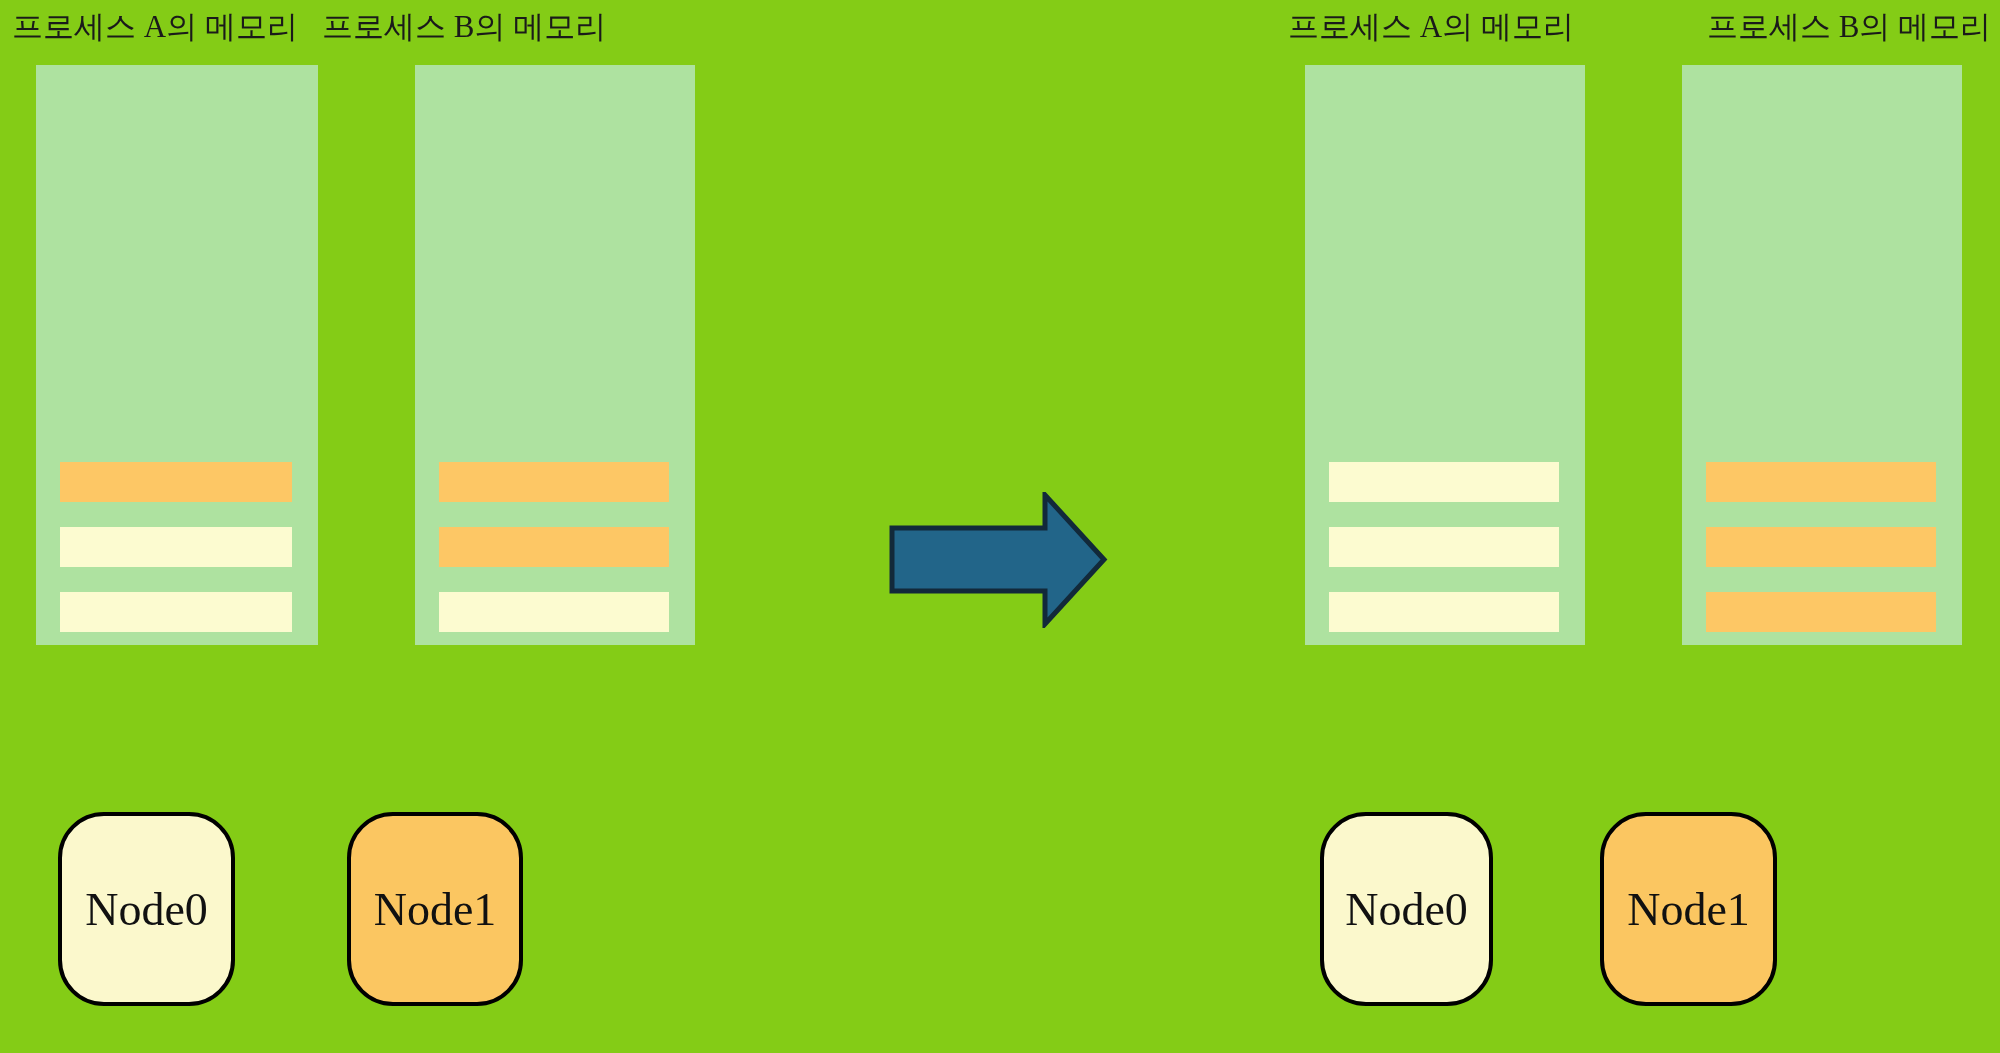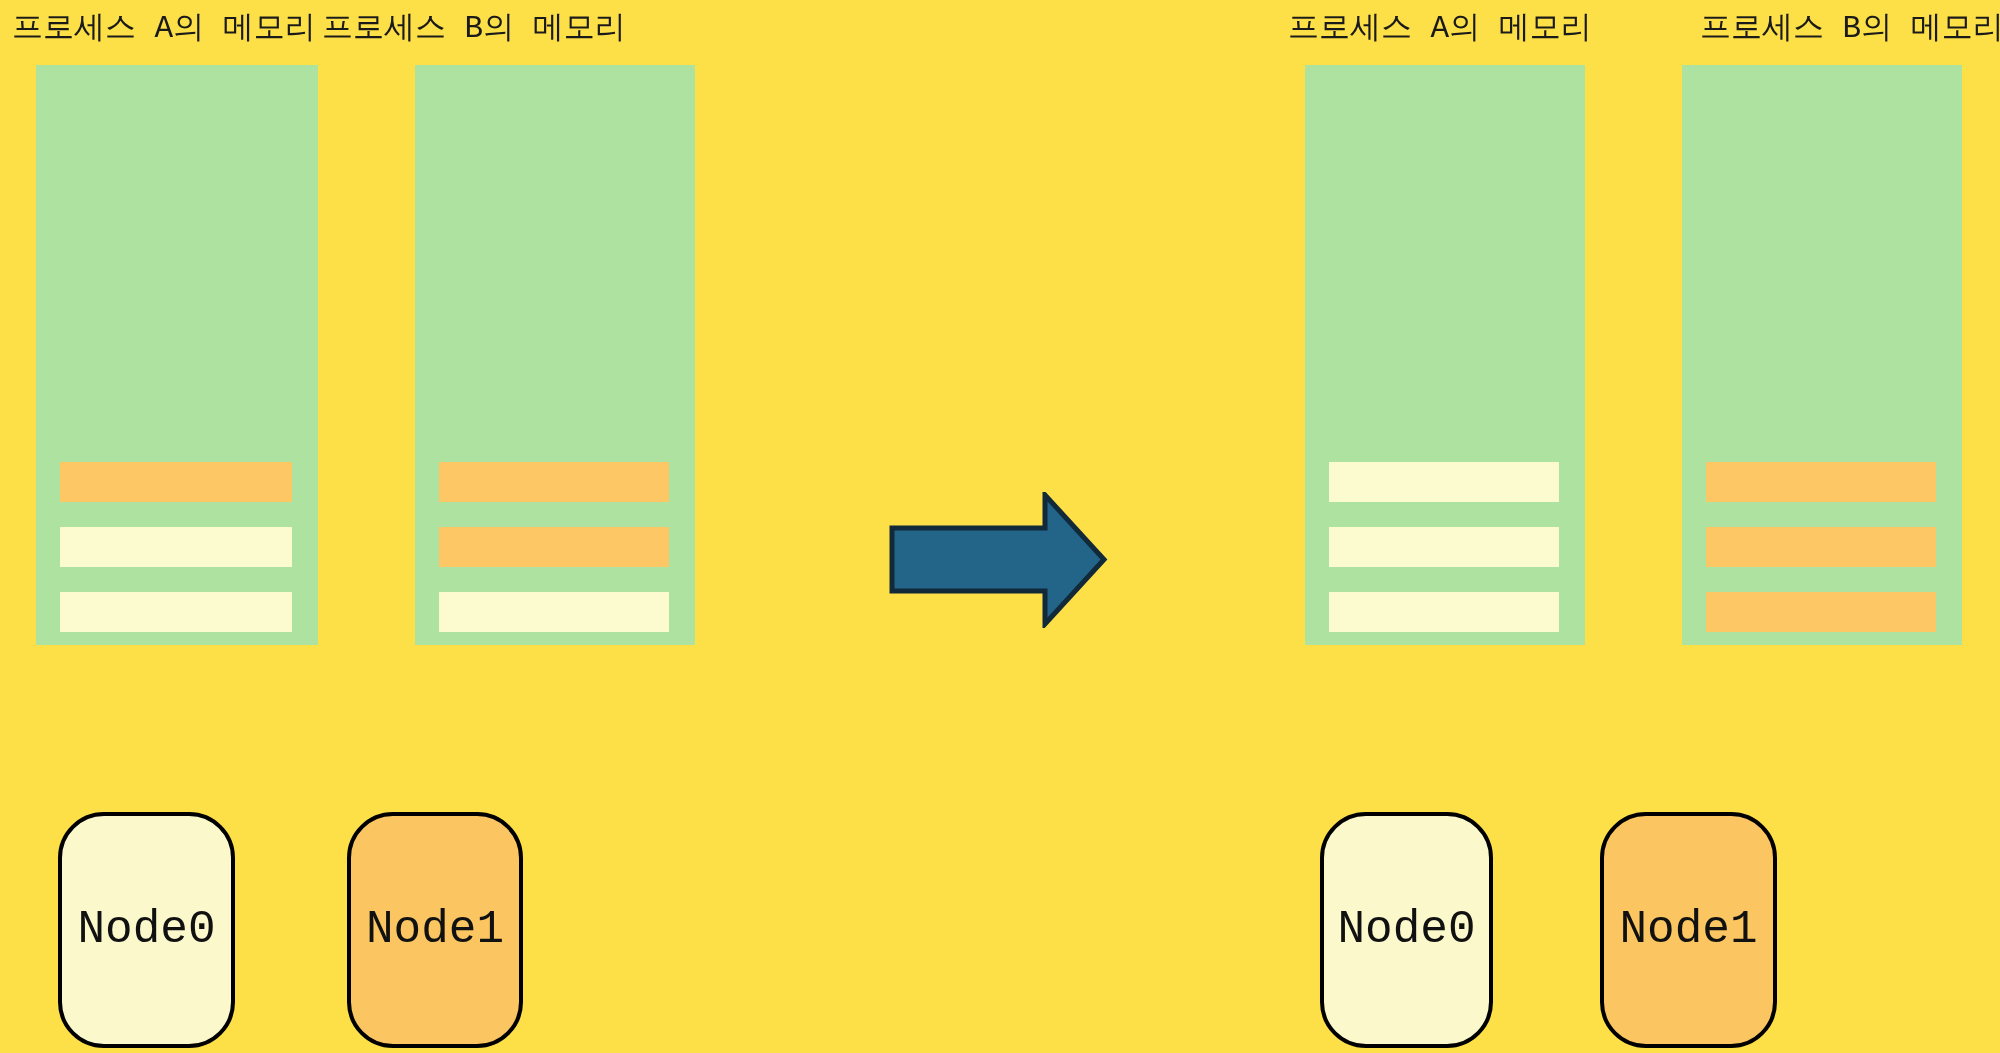--- a/index.html
+++ b/index.html
@@ -1,20 +1,20 @@
 <!DOCTYPE html>
 <html><head>
 <meta charset="utf-8">
 <style>
   html,body{margin:0;padding:0;background:#fff;}
   .canvas{
     position:relative;
     width:2000px;height:1053px;
-    background:#fde047;
-    font-family:Liberation Mono, monospace;
+    background:#84cc16;
+    font-family:Liberation Serif, serif;
     overflow:hidden;
   }
   .mem-title{
     position:absolute;
     font-size:31px;
     color:#1a1a1a;
     text-align:center;
     white-space:nowrap;
     letter-spacing:0px;
   }
@@ -31,21 +31,21 @@
   .b-after-a{left:1305px;width:280px;}
   .b-after-b{left:1682px;width:280px;}
   .stripes{
     position:absolute;
     left:24px;right:26px;top:397px;
     display:flex;flex-direction:column;gap:25px;
   }
   .stripe{height:40px;}
   .node{
     position:absolute;
-    top:812px;height:236px;
+    top:812px;height:194px;
     border:4px solid #000;
     border-radius:46px;
     box-sizing:border-box;
     display:flex;align-items:center;justify-content:center;
     font-size:46px;color:#111;
   }
   .n-before-0{left:58px;width:177px;}
   .n-before-1{left:347px;width:176px;}
   .n-after-0{left:1320px;width:173px;}
   .n-after-1{left:1600px;width:177px;}

